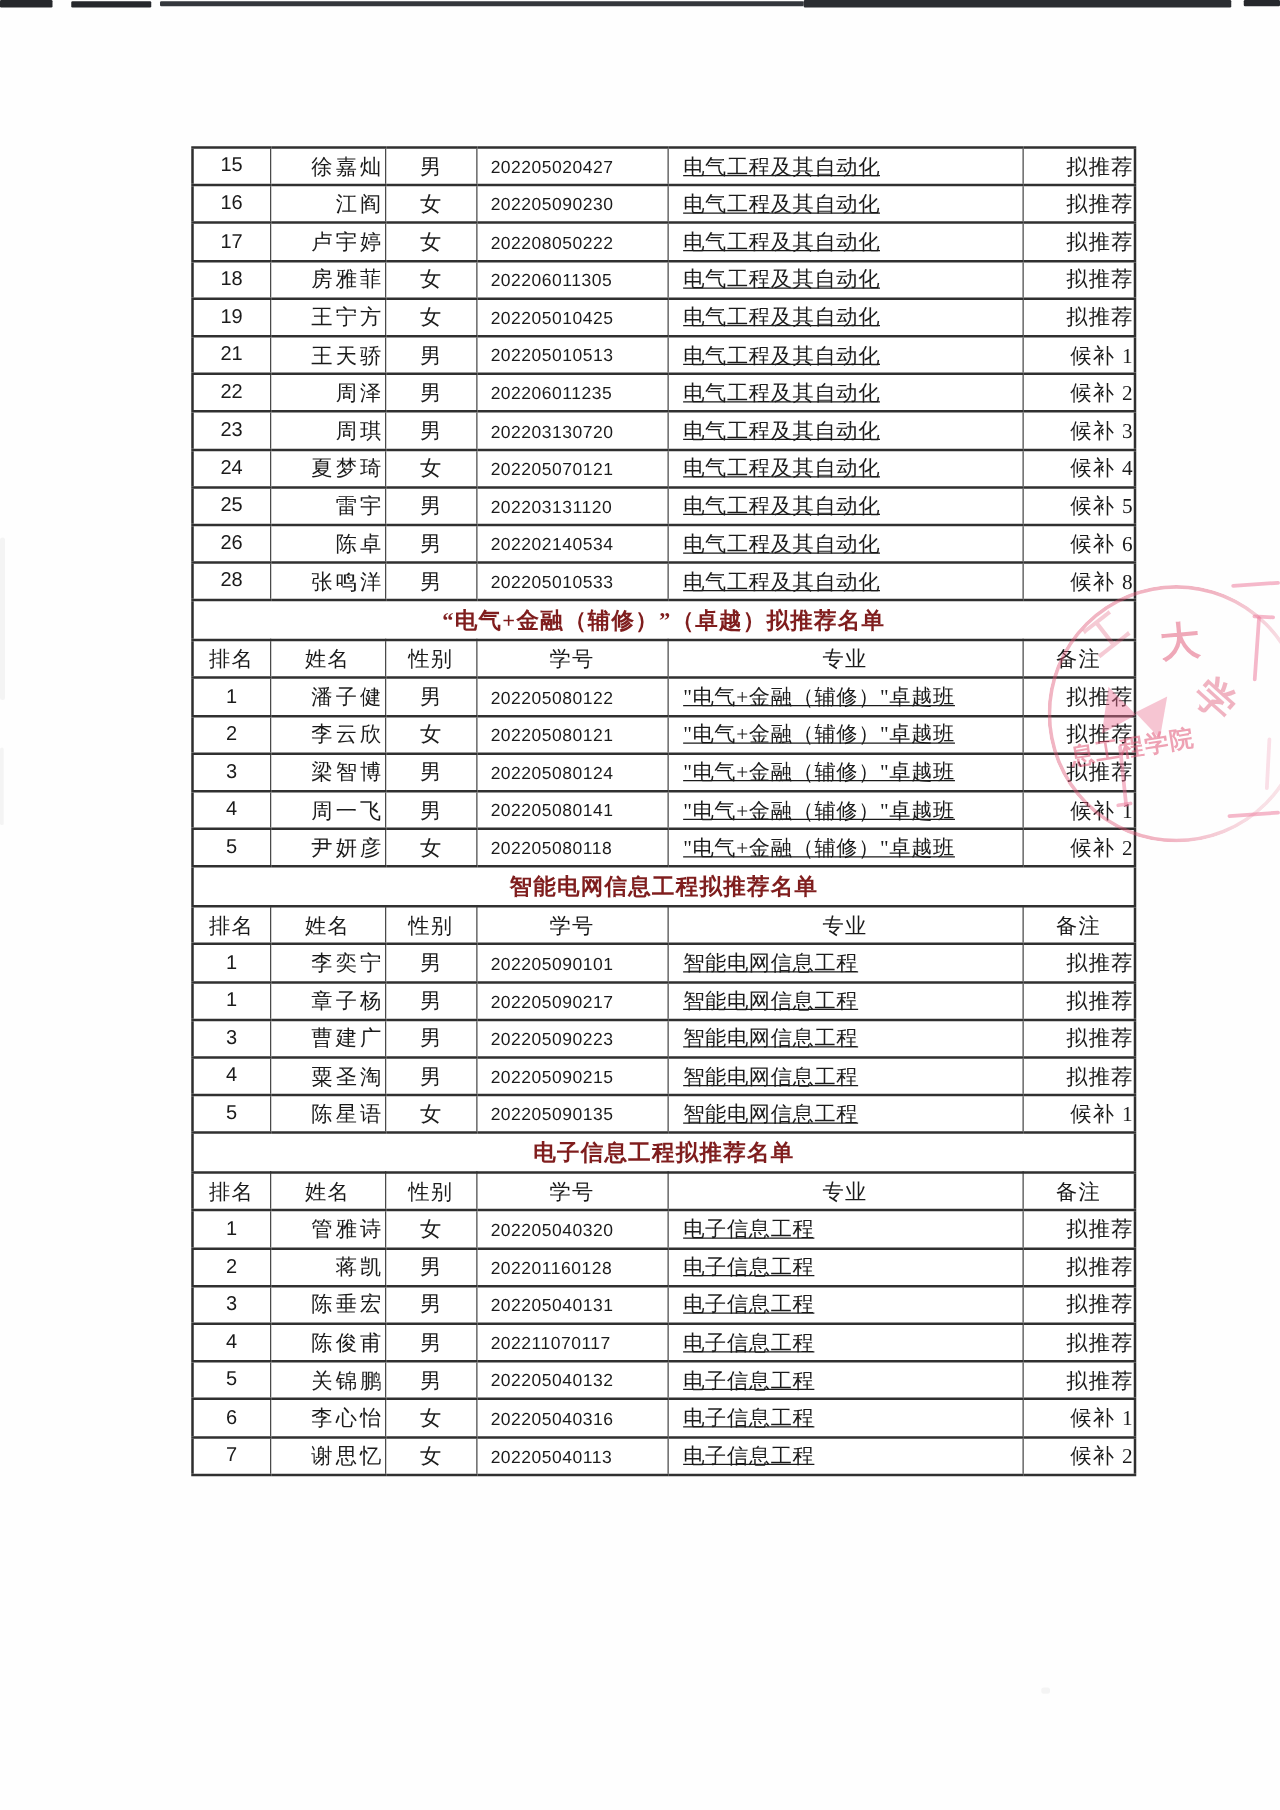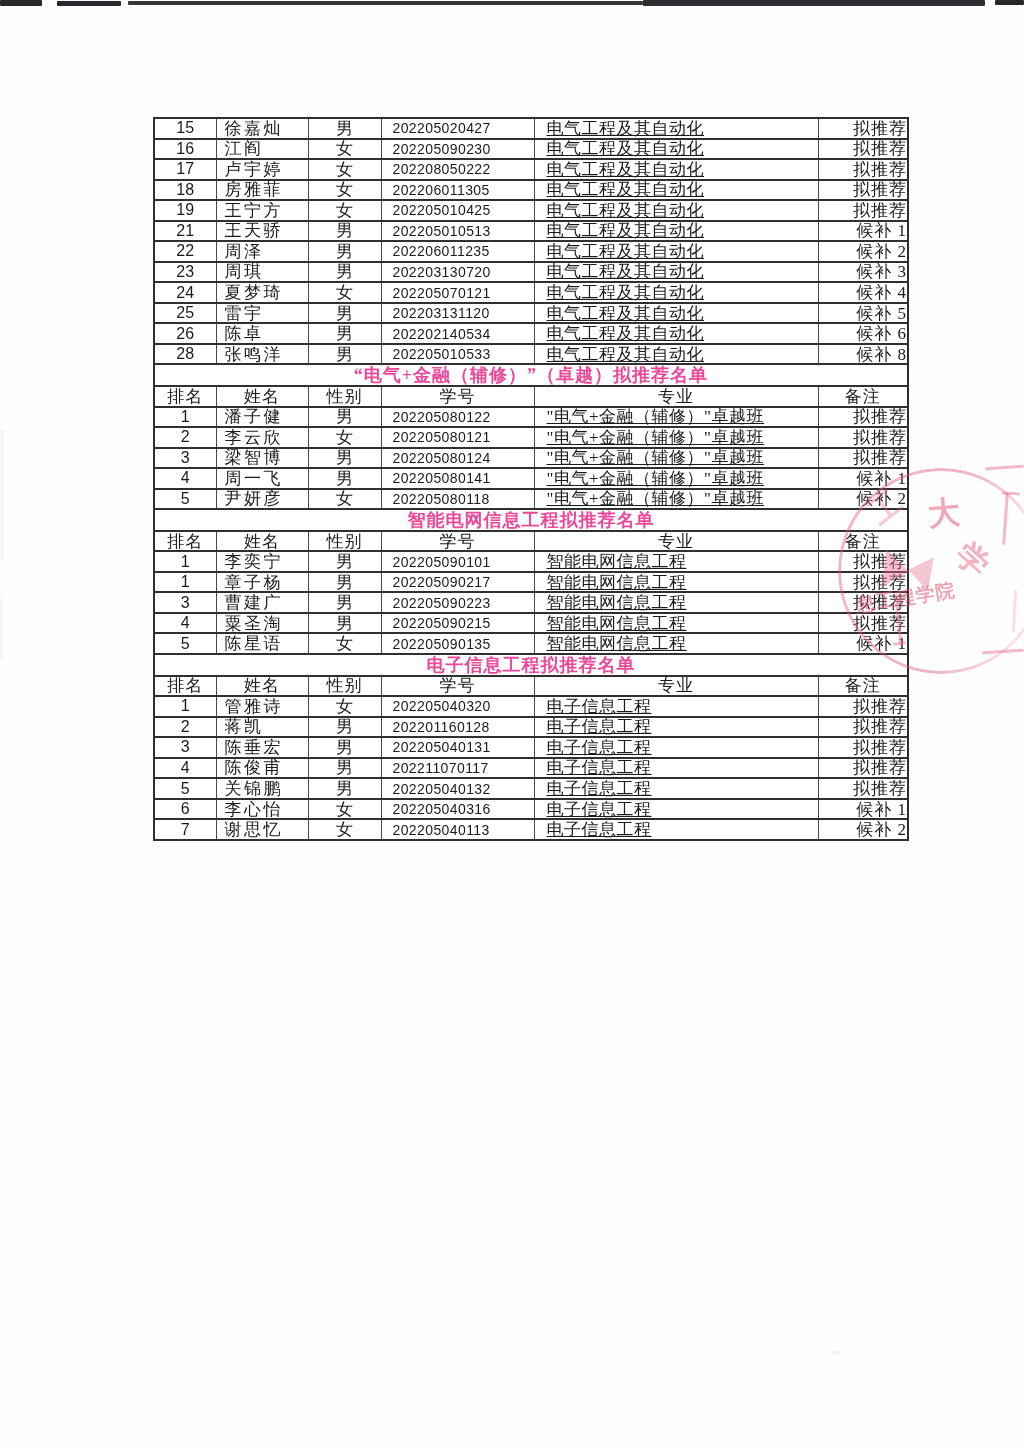--- a/index.html
+++ b/index.html
@@ -15,36 +15,36 @@
   .scan-band .seg{position:absolute;top:0;background:#26282c;border-radius:1px;}
   .scan-band .seg:nth-child(1){left:0;width:42px;height:6px;}
   .scan-band .seg:nth-child(2){left:57px;width:64px;height:5px;top:1px;}
   .scan-band .seg:nth-child(3){left:128px;width:515px;height:4px;top:1px;background:#34373c;}
   .scan-band .seg:nth-child(4){left:643px;width:342px;height:6px;background:#2b2d31;}
   .scan-band .seg:nth-child(5){left:995px;width:29px;height:5px;}
   .smudge{position:absolute;background:rgba(60,60,60,0.05);border-radius:2px;}
 
   
   table.doc-table{
-    position:absolute;left:153px;top:117px;width:754px;height:724px;
+    position:absolute;left:153px;top:117px;width:754px;height:1064px;
     border-collapse:collapse;table-layout:fixed;background:#fff;color:#1b1b1b;
     border:2px solid #2e2e2e;
   }
   .doc-table td,.doc-table th{
     border-left:1px solid #4a4a4a;border-right:1px solid #4a4a4a;
     border-top:2px solid #303030;border-bottom:2px solid #303030;
     padding:0;font-weight:normal;font-size:17px;line-height:1;
     white-space:nowrap;overflow:hidden;vertical-align:middle;
   }
   tr.section-row td{
-    text-align:center;font-weight:bold;font-size:18px;letter-spacing:1px;color:#ec4899;
+    text-align:center;font-weight:bold;font-size:18px;letter-spacing:1px;color:#7f1d1d;
   }
   tr.header-row th{text-align:center;font-size:17px;letter-spacing:1px;}
   td.c-rank{text-align:center;font-family:"Liberation Sans","DejaVu Sans",sans-serif;font-size:16px;}
-  td.c-name{text-align:left;padding-left:8px;letter-spacing:2.5px;}
+  td.c-name{text-align:right;padding-left:8px;letter-spacing:2.5px;}
   td.c-gender{text-align:center;}
   td.c-id{text-align:left;padding-left:11px;font-family:"Liberation Sans","DejaVu Sans",sans-serif;font-size:14px;letter-spacing:0.4px;}
   td.c-major{text-align:left;padding-left:12px;letter-spacing:0.5px;text-decoration:underline;}
   td.c-note{text-align:right;padding-left:14px;letter-spacing:1px;}
 
   
   .stamp-layer{position:absolute;inset:0;pointer-events:none;opacity:.88;}
   .seal-ring{
     position:absolute;left:838px;top:468px;width:200px;height:200px;border-radius:50%;
     border:3.5px solid rgba(224,85,118,0.5);

